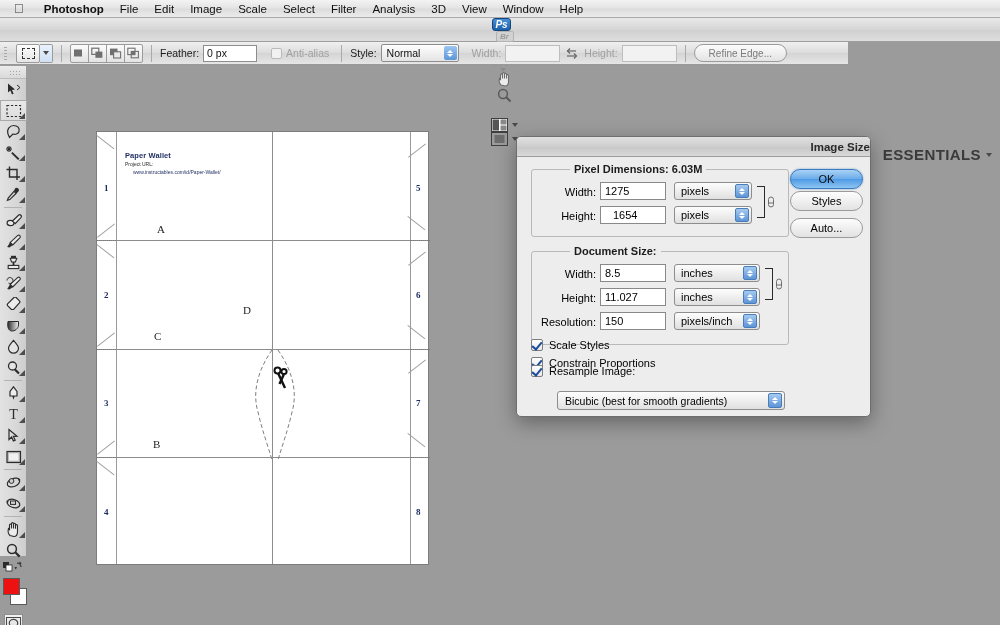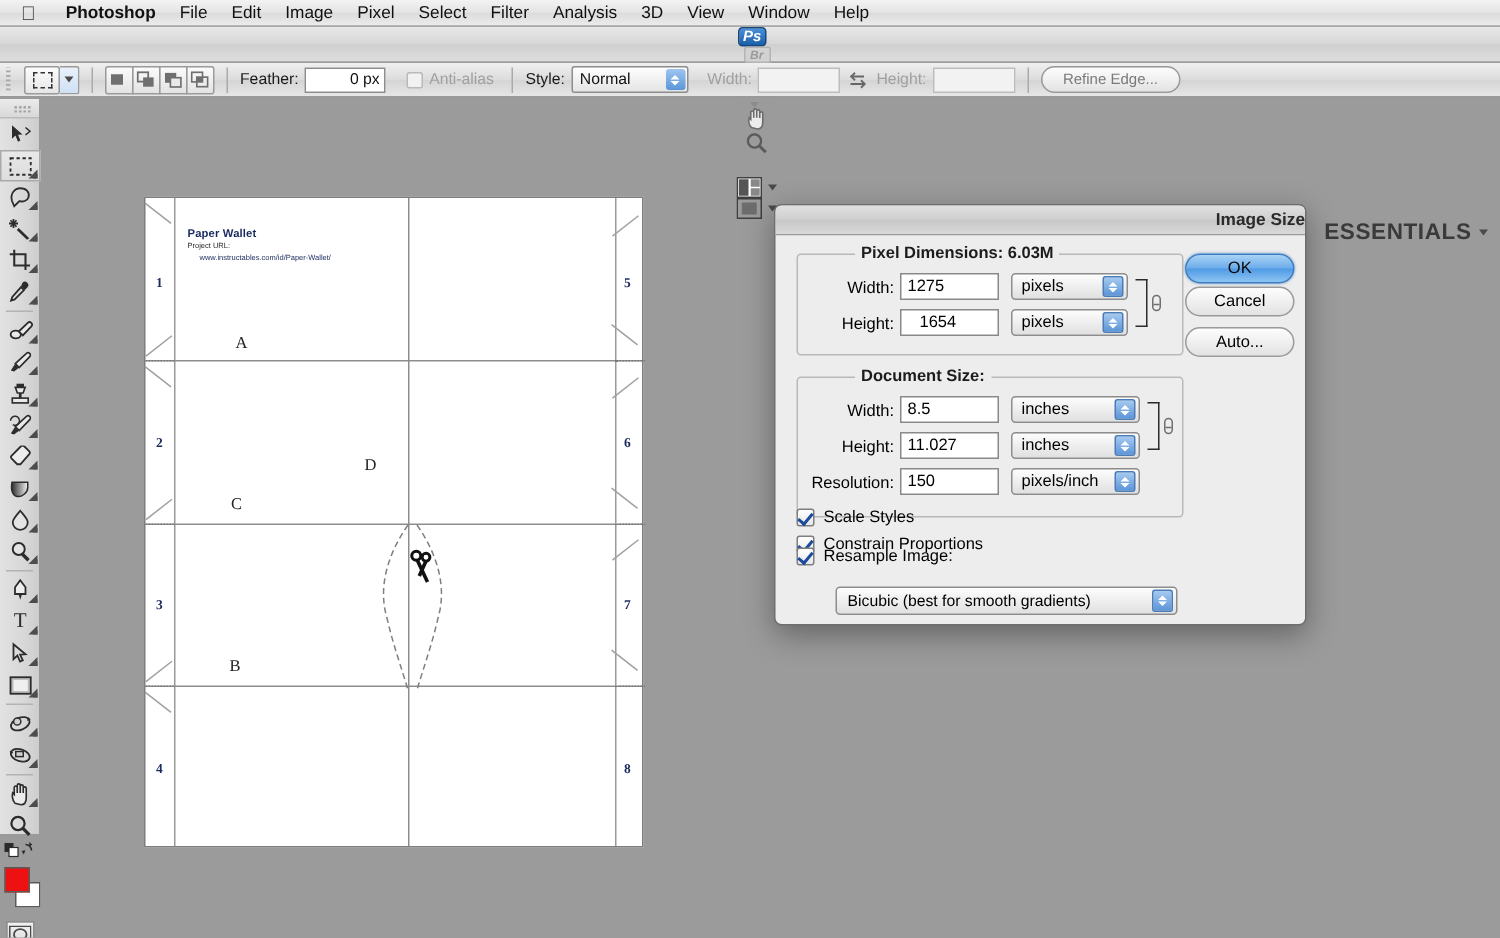--- a/index.html
+++ b/index.html
@@ -51,21 +51,21 @@
   .caret.light { border-top-color: #8c8c8c; }
   .zoomlabel { font-size: 10.5px; color: #949494; margin-left: 11px; }
   .ab-sep { width: 1px; height: 16px; background: #b0b0b0; margin: 0 8px 0 10px; }
   #essentials {
     margin-left: auto; margin-right: 8px; font-size: 15px; font-weight: bold;
     color: #3a3a3a; letter-spacing: 0.4px; display: flex; align-items: center;
   }
 
   
   #optionsbar {
-    position: absolute; top: 42px; left: 0; width: 1000px; height: 23px;
+    position: absolute; top: 42px; left: 0; width: 848px; height: 23px;
     background: linear-gradient(to bottom, #f0f0f0 0%, #dcdcdc 50%, #d4d4d4 51%, #e6e6e6 100%);
     border-bottom: 1px solid #999;
     display: flex; align-items: center; font-size: 10.5px; color: #1a1a1a;
   }
   .ob-toolicon {
     width: 24px; height: 19px; background: linear-gradient(to bottom,#fcfcfc,#e6e6e6);
     border: 1px solid #9b9b9b; border-radius: 2px; margin-left: 4px;
     display: flex; align-items: center; justify-content: center;
   }
   .ob-dd {
@@ -253,21 +253,21 @@
 </style>
 </head>
 <body>
 
 <div id="menubar">
   <span class="apple-logo"></span>
   <span class="menu-item app-name">Photoshop</span>
   <span class="menu-item">File</span>
   <span class="menu-item">Edit</span>
   <span class="menu-item">Image</span>
-  <span class="menu-item">Pixel</span>
+  <span class="menu-item">Scale</span>
   <span class="menu-item">Select</span>
   <span class="menu-item">Filter</span>
   <span class="menu-item">Analysis</span>
   <span class="menu-item">3D</span>
   <span class="menu-item">View</span>
   <span class="menu-item">Window</span>
   <span class="menu-item">Help</span>
 </div>
 
 <div id="appbar">
@@ -378,21 +378,21 @@
         <rect x="0.8" y="1.2" width="7.2" height="6.4" fill="none" stroke="#6f6f6f" stroke-width="1.1"></rect>
         <rect x="4.2" y="4.4" width="7.2" height="6.4" fill="none" stroke="#6f6f6f" stroke-width="1.1"></rect>
         <rect x="4.2" y="4.4" width="3.8" height="3.2" fill="#6f6f6f"></rect>
       </svg>
     </div>
   </div>
 
   <div class="ob-sep"></div>
 
   <span class="ob-label">Feather:</span>
-  <input class="ob-input" style="width: 54px; text-align: right;" value="0 px">
+  <input class="ob-input" style="width: 54px;" value="0 px">
 
   <span style="display:flex;align-items:center;margin-left:14px;">
     <span class="ob-check"></span>
     <span class="ob-label dim">Anti-alias</span>
   </span>
 
   <div class="ob-sep"></div>
 
   <span class="ob-label">Style:</span>
   <div class="ob-select" style="width:78px;">
@@ -790,15 +790,15 @@
 
   <div id="resample-select">
     <span>Bicubic (best for smooth gradients)</span>
     <span class="stepper">
       <span class="up"></span>
         <span class="dn"></span>
     </span>
   </div>
 
   <div class="dlg-btn primary" style="left:273px;top:32px;">OK</div>
-  <div class="dlg-btn" style="left:273px;top:54px;">Cancel</div>
+  <div class="dlg-btn" style="left:273px;top:54px;">Styles</div>
   <div class="dlg-btn" style="left:273px;top:81px;">Auto...</div>
 </div>
 
 </body></html>

